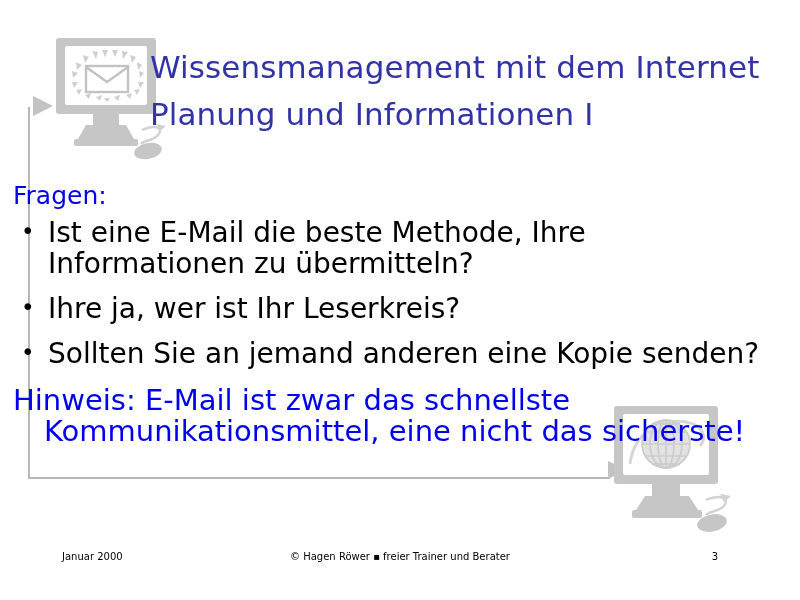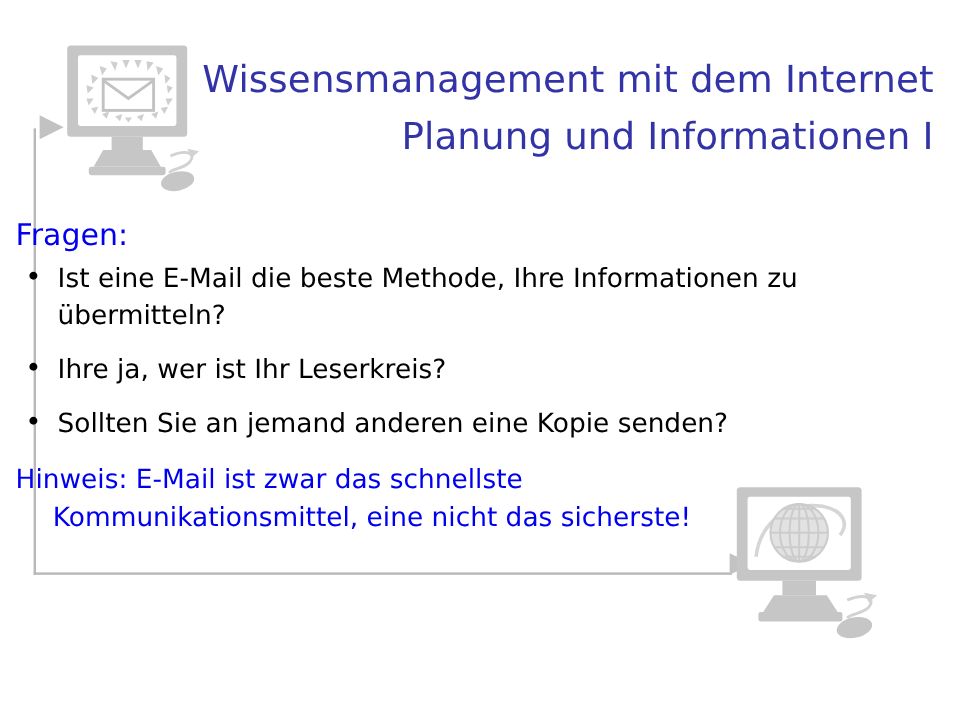--- a/index.html
+++ b/index.html
@@ -66,21 +66,21 @@
   }
   .clipart.top-left  { left: 38px;  top: 36px; }
   .clipart.bottom-right { left: 600px; top: 404px; }
 
   
   #title-block {
     position: absolute;
     left: 150px;
     top: 44px;
     width: 628px;
-    text-align: right;
+    text-align: left;
   }
   .title-line {
     font-family: "DejaVu Sans", sans-serif;
     font-size: 31px;
     line-height: 47px;
     color: #3333a8;
     letter-spacing: 0.1px;
     white-space: nowrap;
   }
 
@@ -98,36 +98,36 @@
     margin: 0 0 5px 0;
   }
   ul.bullets {
     list-style: none;
     margin: 0;
     padding: 0;
   }
   ul.bullets > li {
     position: relative;
     padding-left: 35px;
-    font-size: 22px;
+    font-size: 28px;
     line-height: 31px;
     color: #000000;
     margin-bottom: 14px;
   }
   ul.bullets > li::before {
     content: "\2022";
     position: absolute;
     left: 8px;
     top: -1px;
     font-size: 23px;
     color: #000000;
   }
   .note-block {
     margin-top: 16px;
-    font-size: 22px;
+    font-size: 29px;
     line-height: 31px;
     color: #0000ee;
   }
   .note-block .note-line2 {
     padding-left: 31px;
   }
 
   
   #footer {
     position: absolute;
@@ -235,14 +235,19 @@
       <li>Ihre ja, wer ist Ihr Leserkreis?</li>
       <li>Sollten Sie an jemand anderen eine Kopie senden?</li>
     </ul>
 
     <div class="note-block">
       <div class="note-line1">Hinweis: E-Mail ist zwar das schnellste</div>
       <div class="note-line2">Kommunikationsmittel, eine nicht das sicherste!</div>
     </div>
   </div>
 
+  <div id="footer">
+    <span class="f-left">Januar 2000</span>
+    <span class="f-center">© Hagen Röwer ▪ freier Trainer und Berater</span>
+    <span class="f-right">3</span>
+  </div>
 
 </div>
 
 </body></html>

